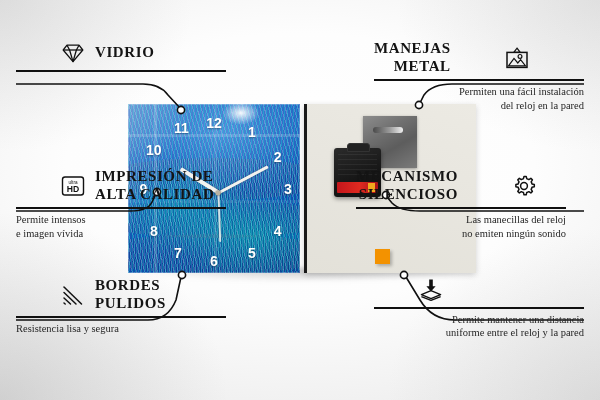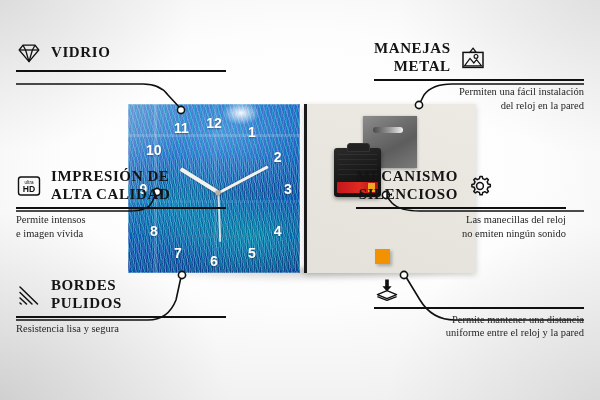--- a/index.html
+++ b/index.html
@@ -107,21 +107,21 @@
   .co-head{display:flex;align-items:center;gap:9px;}
   .callout.right .co-head{justify-content:flex-start;}
   .co-title{
     font-family:"Liberation Serif",serif;font-weight:700;font-size:15px;
     letter-spacing:.6px;color:#141414;line-height:1.18;text-transform:uppercase;
   }
   .rule{height:1.6px;background:#101010;margin:4px 0 4px;}
   .co-sub{
     font-family:"Liberation Serif",serif;font-size:10.5px;color:#262626;line-height:1.32;
   }
-  .ic{width:26px;height:26px;flex:0 0 26px;display:block;}
+  .ic{width:26px;height:26px;flex:0 0 26px;display:block;margin-left:44px;}
   .ic svg{display:block;width:26px;height:26px;}
 
   
   #wires{position:absolute;left:0;top:0;width:600px;height:400px;pointer-events:none;}
 </style>
 </head>
 <body>
 
 <div id="stage">
 

